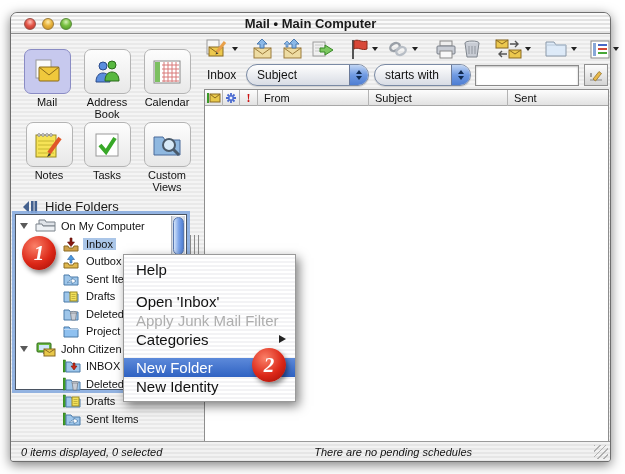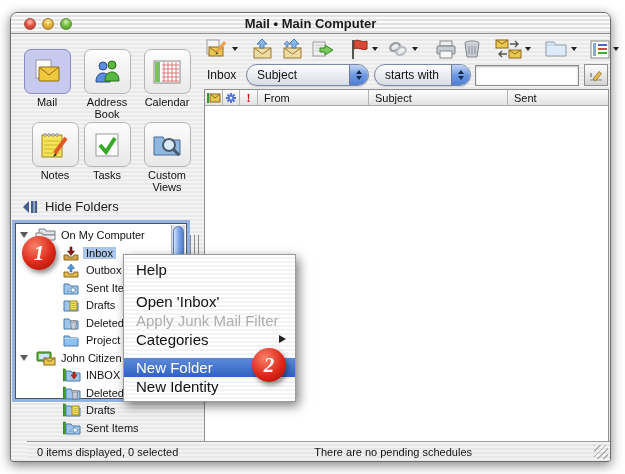--- a/index.html
+++ b/index.html
@@ -28,21 +28,21 @@
     background:linear-gradient(180deg,#fdfdfd,#e8e8e8); display:flex; align-items:center; justify-content:center; }
   .navbtn.sel { background:#c7c9ee; border-color:#8a8cc4; }
   .navlab { margin-top:2px; font-size:11px; color:#111; line-height:12px; }
   .row2 { top:109px; }
 
   .hidefolders { position:absolute; left:12px; top:186px; display:flex; align-items:center; gap:5px; }
   .hidefolders span { font-size:13px; font-weight:normal; color:#1a1a1a; }
 
   
   .tree {
-    position:absolute; left:4px; top:210px; width:172px; height:176px;
+    position:absolute; left:4px; top:201px; width:172px; height:176px;
     background:#fff; border:1px solid #4a5462;
     box-shadow:0 0 0 3px rgba(130,168,222,.85);
     padding-left:27px;
   }
   .trow { position:absolute; left:0; width:100%; height:17px; display:flex; align-items:center; font-size:11px; color:#111; }
   .trow .disc { position:absolute; left:4px; top:5px; width:0; height:0; border-left:4.5px solid transparent; border-right:4.5px solid transparent; border-top:6px solid #5a5a5a; }
   .trow .ticon { position:absolute; top:1px; }
   .lvl0 .ticon { left:19px; } .lvl0 .tlab { position:absolute; left:45px; top:2px; }
   .lvl1 .ticon { left:47px; } .lvl1 .tlab { position:absolute; left:70px; top:2px; }
   .tlab.sel { background:#abc6e8; padding:0 3px; margin-left:-3px; }
@@ -78,22 +78,22 @@
 
   
   .listwrap { position:absolute; left:193px; top:76px; width:405px; height:354px; border:1px solid #8e8e8e; background:#fff; }
   .lheader { position:absolute; left:0; top:0; right:0; height:16px; display:flex;
     background:linear-gradient(180deg,#fdfdfd,#e2e2e2); border-bottom:1px solid #a8a8a8; }
   .hcell { height:16px; border-right:1px solid #b4b4b4; display:flex; align-items:center; font-size:11px; color:#111; padding-left:6px; }
   .hicon { width:18px; justify-content:center; padding-left:0; }
   .bang { color:#cc1414; font-weight:bold; font-family:"Liberation Serif",serif; font-size:12px; }
 
   
-  .statusbar { position:absolute; left:16px; right:0; bottom:0; height:20px; border-top:1px solid #9a9a9a;
-    border-radius:0 0 3px 3px; background:repeating-linear-gradient(180deg,#f2f2f2 0 2px,#e6e6e6 2px 4px); }
+  .statusbar { position:absolute; left:0; right:0; bottom:0; height:20px; border-top:1px solid #9a9a9a;
+    border-radius:0 0 3px 3px; background:repeating-linear-gradient(180deg,#f2f2f2 0 2px,#e6e6e6 2px 4px);font-style:italic; }
   .stext { position:absolute; top:4px; font-size:11px; color:#111; }
   .grip { position:absolute; right:2px; bottom:2px; width:14px; height:14px;
     background:repeating-linear-gradient(135deg,#b0b0b0 0 1px,transparent 1px 4px); }
 
   
   .menu { position:absolute; left:112px; top:241px; width:173px; z-index:50;
     border:1px solid #9a9a9a; background:repeating-linear-gradient(180deg,#ffffff 0 2px,#f3f3f5 2px 4px);
     box-shadow:3px 4px 10px rgba(0,0,0,.5); padding:5px 0; }
   .mitem { height:19px; line-height:19px; font-size:15px; color:#111; padding-left:12px; position:relative; }
   .mitem.disabled { color:#aeaeae; }
@@ -149,21 +149,21 @@
     <div class="navbtn">
       <svg width="28" height="24" viewBox="0 0 28 24">
         <rect x="1" y="1" width="26" height="22" fill="#fff" stroke="#888"></rect>
         <rect x="2" y="2" width="5" height="20" fill="#7cc060"></rect>
         <path d="M9 5h17M9 9h17M9 13h17M9 17h17M9 21h17" stroke="#d87878" fill="none"></path>
         <path d="M11 2v20M15 2v20M19 2v20M23 2v20" stroke="#d87878" fill="none"></path>
       </svg>
     </div>
     <div class="navlab">Calendar</div>
   </div>
-  <div class="navcol row2" style="left:14px;">
+  <div class="navcol row2" style="left:8px;">
     <div class="navbtn">
       <svg width="30" height="28" viewBox="0 0 30 28">
         <rect x="2" y="4" width="20" height="22" fill="#f6e356" stroke="#9a8a20"></rect>
         <path d="M4 10h16M4 14h16M4 18h16M4 22h16" stroke="#c8b830" fill="none"></path>
         <circle cx="5" cy="4" r="1.3" fill="#fff" stroke="#888"></circle>
           <circle cx="9" cy="4" r="1.3" fill="#fff" stroke="#888"></circle>
         <circle cx="13" cy="4" r="1.3" fill="#fff" stroke="#888"></circle>
           <circle cx="17" cy="4" r="1.3" fill="#fff" stroke="#888"></circle>
         <path d="M15 22L26 7" stroke="#e05828" stroke-width="4"></path>
         <path d="M13 26l2-4 2 2z" fill="#333"></path>

